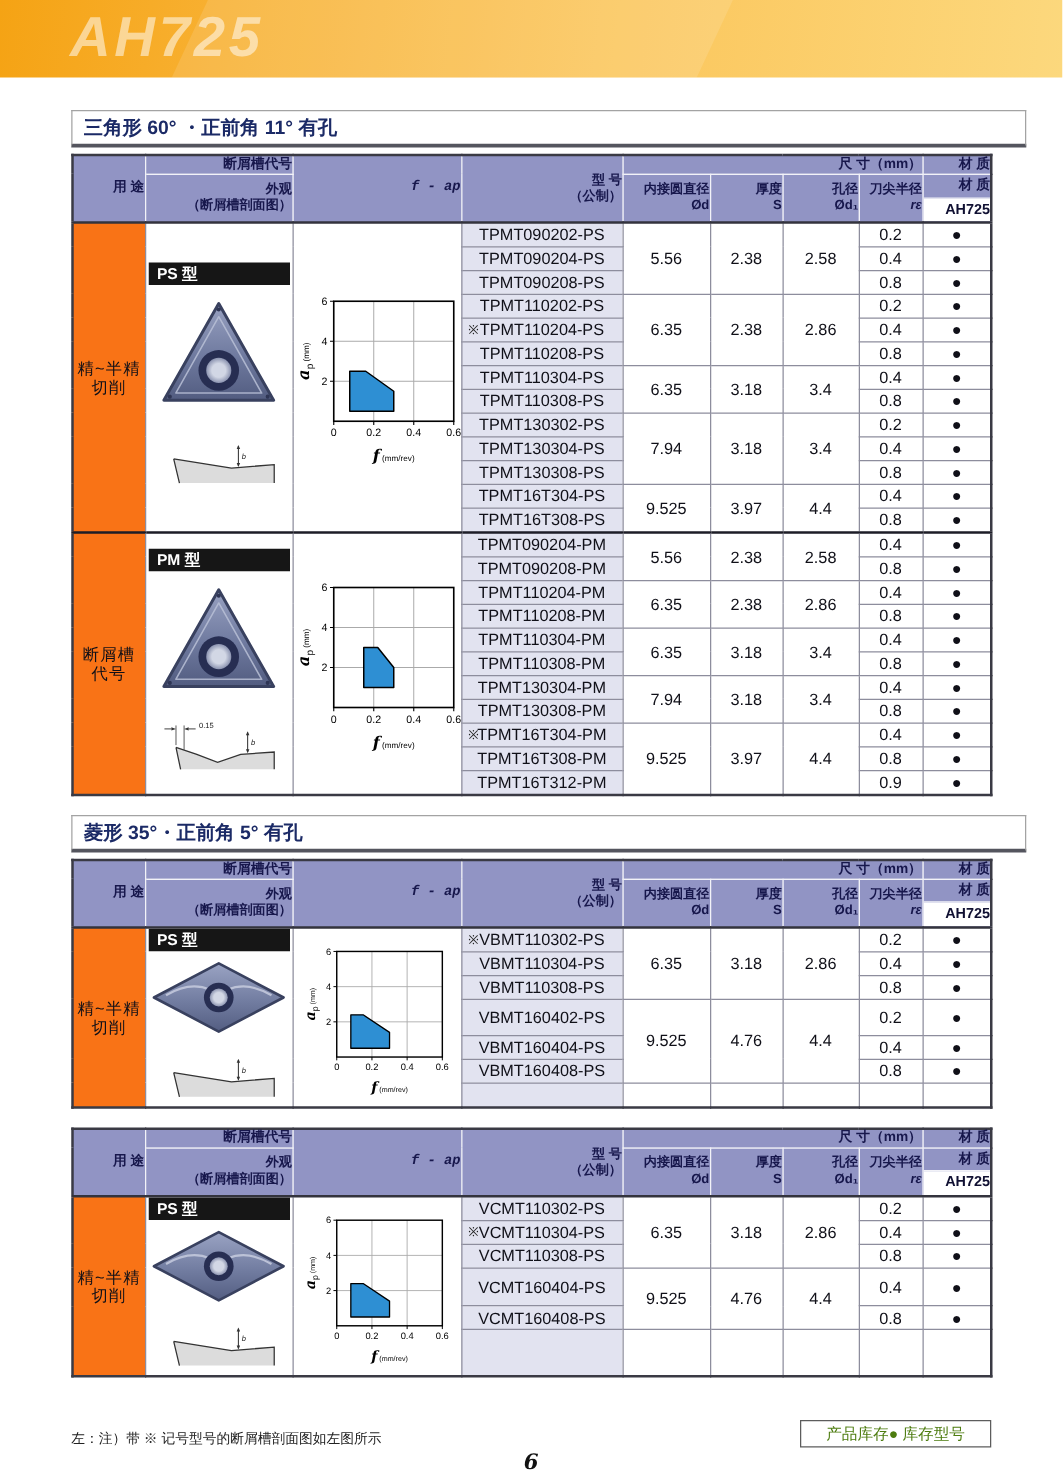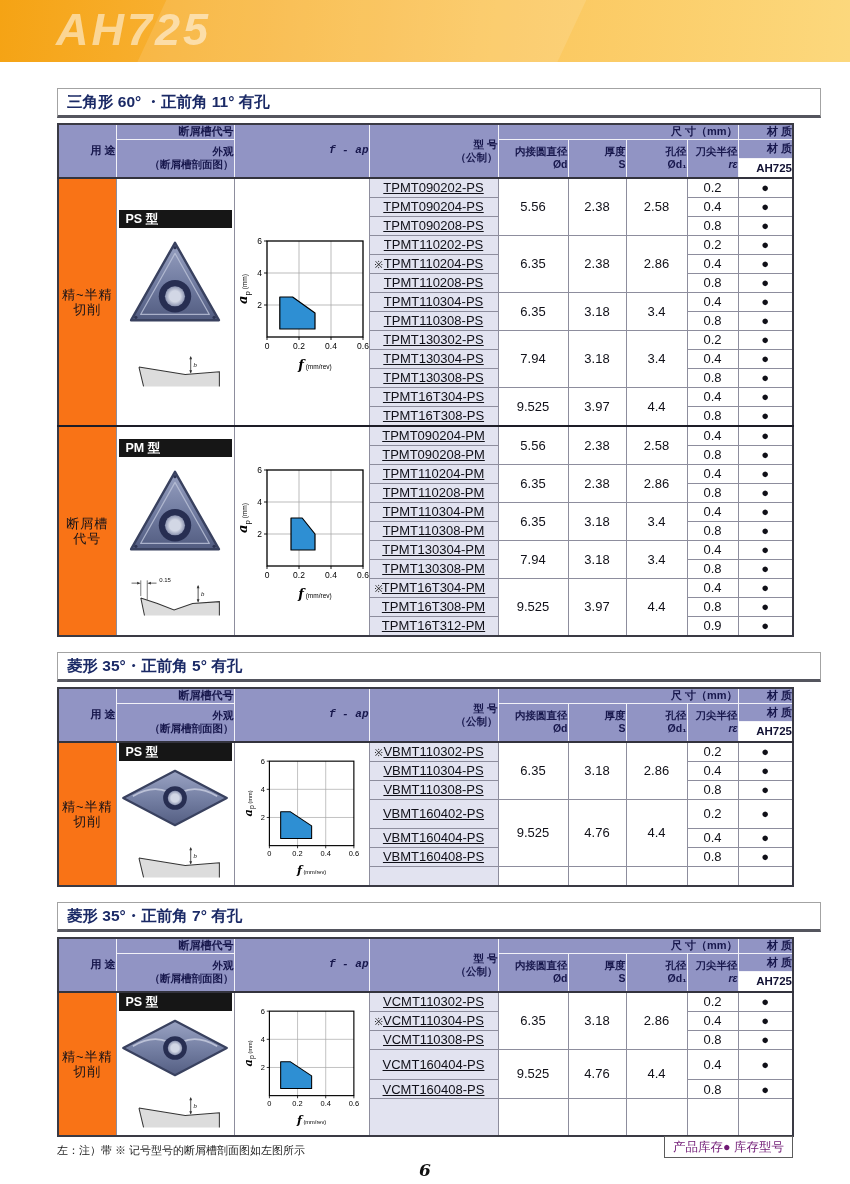--- a/index.html
+++ b/index.html
@@ -25,21 +25,21 @@
   th .sub{font-weight:bold;font-size:10.5px;display:block;}
   th.hd-fap{font-style:italic;font-size:12.5px;font-family:Liberation Mono, monospace;}
   th.mat-cell{padding:0;}
   .mat-mid{border-bottom:1px solid #f2f2f8;padding:2px 0;}
   .mat-grade{background:#fff;color:#101032;font-size:11.5px;font-weight:bold;padding:2px 0;}
   tr.hrow1{height:15px;}
   tr.hrow2{height:33px;}
 
   table.cat td{border:1px solid #8d8d9d;font-size:13px;text-align:center;vertical-align:middle;padding:0 2px;height:18px;line-height:15px;color:#101018;}
   td.model-cell{background:#e2e3f0;font-size:13px;}
-  .model-wrap{position:relative;display:block;text-decoration:underline;}
+  .model-wrap{position:relative;display:block;}
   .model-wrap .star{position:absolute;left:3px;top:1px;font-size:10px;color:#222;}
   td.dim-cell,td.re-cell{background:#fff;font-size:13px;}
   td.stock-cell{font-size:12px;color:#000;}
   tr.grp-top td{border-top:1px solid #3c3c48;}
   tr.sep-top td{border-top:2px solid #1d1d27;}
   td.usage-cell{border-color:#55555f;font-size:13px;letter-spacing:1px;line-height:1.8;background:#f97316;}
   td.app-cell{border-color:#55555f;vertical-align:top;padding:0;background:#fff;}
   td.chart-cell{border-color:#55555f;vertical-align:top;background:#fff;}
   .breaker-bar{background:#161616;color:#fff;font-weight:bold;font-size:12.5px;text-align:left;padding:2px 7px 1px;height:15px;line-height:14px;}
   .app-cell svg{display:block;margin:0 auto;}
@@ -49,21 +49,21 @@
   .sec-2 .app-cell .diagram,.sec-3 .app-cell .diagram{margin-top:6px;}
   .chart-cell svg{margin-top:8px;}
   tr.filler td{background:#fff;}
   tr.filler td.model-cell{background:#e2e3f0;}
   .sec-2 tr.filler{height:18px;}
   .sec-3 tr.filler{height:37px;}
 
   
   .footer-row{position:absolute;left:57px;right:57px;bottom:26px;display:flex;justify-content:space-between;align-items:flex-end;}
   .note{font-size:11px;color:#222;}
-  .stock-box{border:1px solid #5c5c5c;padding:2px 8px 1px;font-size:12.5px;color:#701a75;background:#fff;}
+  .stock-box{border:1px solid #5c5c5c;padding:2px 20px 1px;font-size:12.5px;color:#4d7c0f;background:#fff;}
   .page-num{position:absolute;left:0;width:100%;bottom:4px;text-align:center;font-family:"DejaVu Serif",serif;font-style:italic;font-weight:bold;font-size:17px;color:#111;}
 </style>
 </head>
 <body>
 
 <div class="banner">
   <div class="shine"></div>
   <div class="logo">AH725</div>
 </div>
 
@@ -614,21 +614,20 @@
               <td class="dim-cell"></td>
               <td class="dim-cell"></td>
               <td class="dim-cell"></td>
               <td class="dim-cell"></td>
               <td class="dim-cell"></td>
             </tr>
           </tbody>
         </table>
       </div>
       <div class="section sec-3">
-        <div class="sec-title">菱形 35°・正前角 7° 有孔</div>
         <table class="cat">
           <colgroup>
             <col style="width: 58px;">
             <col style="width: 118px;">
             <col style="width: 135px;">
             <col style="width: 129px;">
             <col style="width: 70px;">
             <col style="width: 58px;">
             <col style="width: 61px;">
             <col style="width: 51px;">

